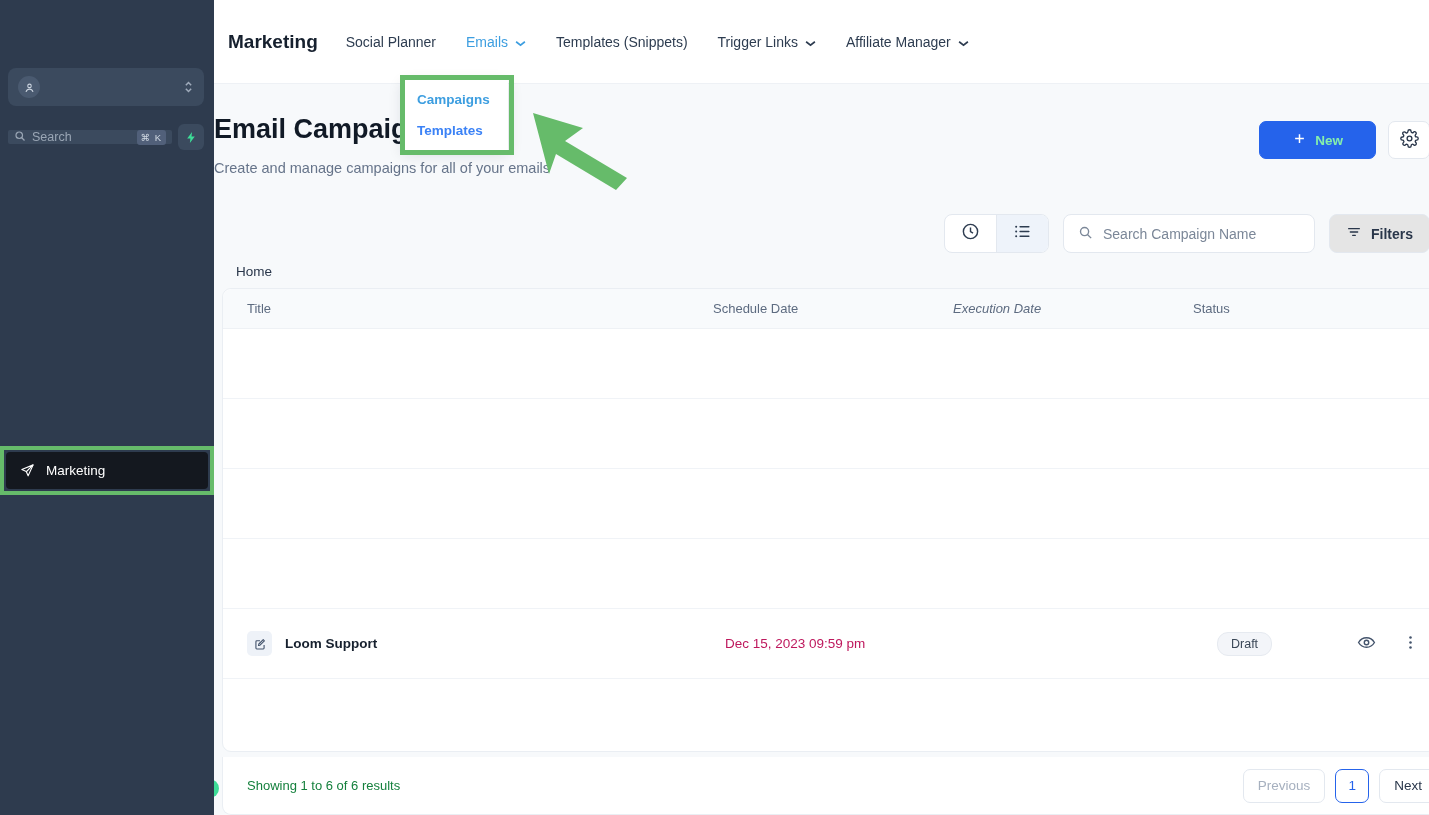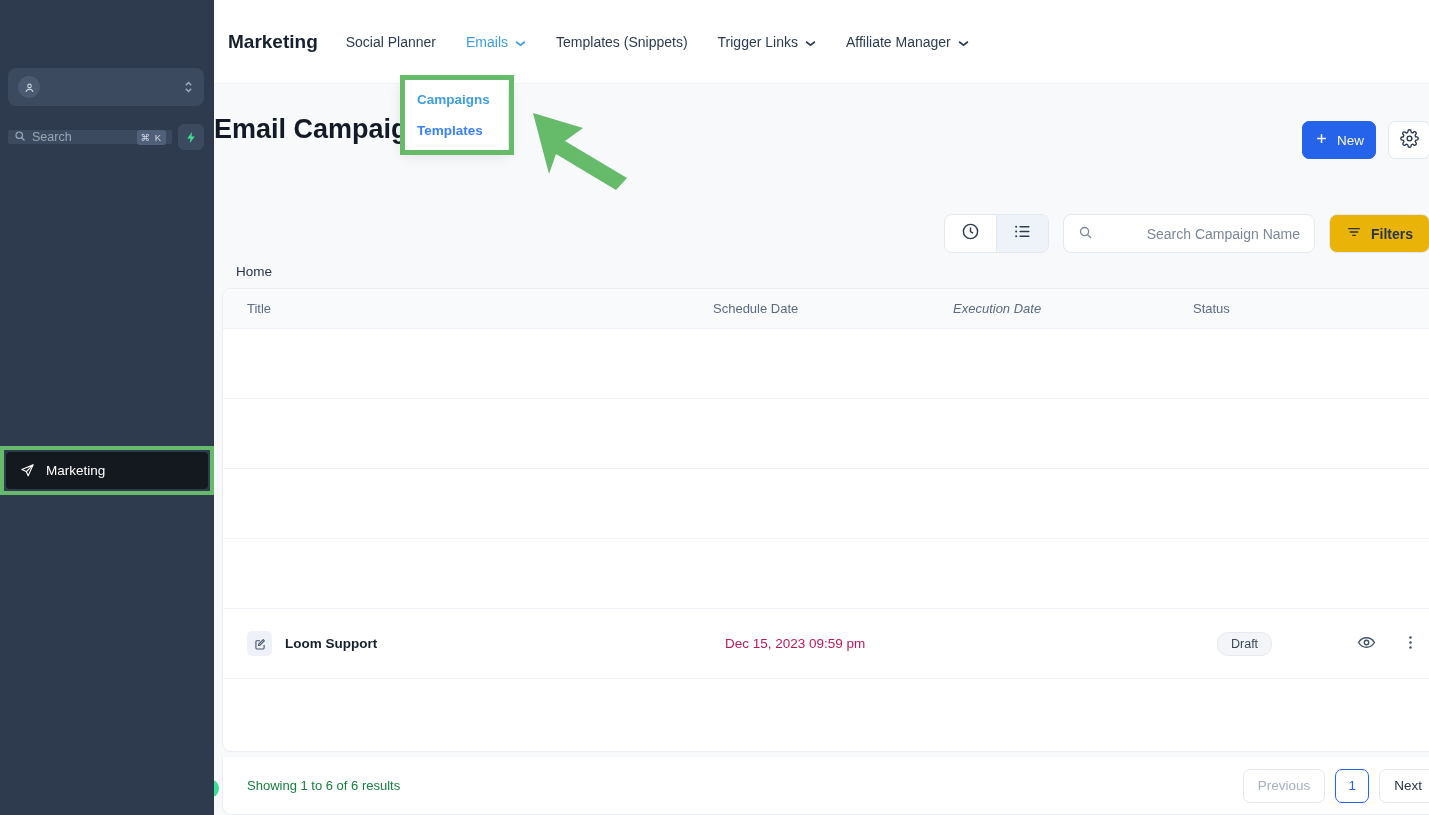--- a/index.html
+++ b/index.html
@@ -141,21 +141,21 @@
     height: 38px; border-radius: 7px;
     display: flex; align-items: center; gap: 8px;
     font-size: 13.5px; white-space: nowrap;
   }
   .btn-white {
     background: #ffffff; border: 1px solid #e3e8ef;
     color: #29364a; padding: 0 15px; font-weight: 600;
   }
   .btn-primary {
     background: #2563eb; border: 1px solid #2563eb;
-    color: #fef9c3; padding: 0 11px; font-weight: 400;
+    color: #86efac; padding: 0 32px; font-weight: 700;
   }
   .btn-icon {
     background: #ffffff; border: 1px solid #e3e8ef;
     color: #29364a; width: 42px; justify-content: center; padding: 0;
   }
 
   
   .toolbar {
     position: absolute; right: -1px; top: 214px;
     display: flex; align-items: center; gap: 14px;
@@ -167,25 +167,25 @@
   }
   .seg-btn {
     width: 51px; display: flex; align-items: center; justify-content: center;
     color: #2d3c50;
   }
   .seg-btn.on { background: #eef3fa; }
   .seg-div { width: 1px; background: #e3e8ef; }
   .search-box {
     width: 252px; height: 39px;
     background: #ffffff; border: 1px solid #e3e8ef; border-radius: 8px;
-    display: flex; align-items: center; padding: 0 14px; gap: 10px; justify-content: space-between;
+    display: flex; align-items: center; padding: 0 14px; gap: 10px;
   }
   .search-box span { color: #7b8798; font-size: 14px; }
   .filters-btn {
-    height: 39px; background: #eab308;
+    height: 39px; background: #e5e5e5;
     border: 1px solid #e3e8ef; border-radius: 8px;
     display: flex; align-items: center; gap: 9px;
     padding: 0 16px; color: #29364a; font-size: 14px; font-weight: 600;
   }
 
   
   .breadcrumb {
     position: absolute; left: 22px; top: 264px;
     font-size: 13.5px; color: #29364a;
   }
@@ -351,20 +351,21 @@
         <span>Affiliate Manager</span>
         <span class="chev-d">
           <svg width="11" height="7" viewBox="0 0 12 8" fill="none" stroke="#2d3c50" stroke-width="1.9">
               <path d="M1 2l5 4 5-4"></path>
             </svg>
         </span>
       </span>
     </div>
 
     <div class="page-title">Email Campaigns</div>
+    <div class="page-sub">Create and manage campaigns for all of your emails</div>
 
     <div class="hdr-actions">
 
       <div class="btn btn-primary">
         <span>
           <svg width="15" height="15" viewBox="0 0 24 24" fill="none" stroke="#ffffff" stroke-width="2.4">
               <path d="M12 5v14M5 12h14"></path>
             </svg>
         </span>
         <span>New</span>

